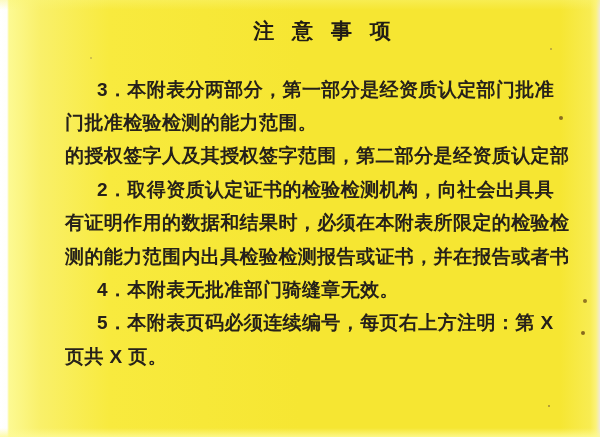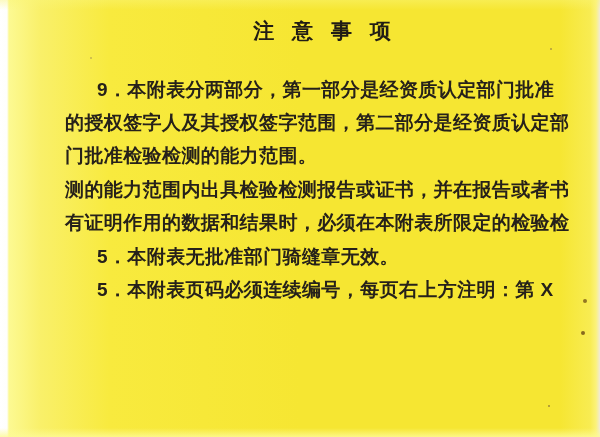--- a/index.html
+++ b/index.html
@@ -74,28 +74,30 @@
 </style>
 </head>
 <body>
 
 <div class="page">
 
   <h1 class="title">注 意 事 项</h1>
 
   <div class="body-text">
 
-    <div class="line indent">9．本附表分两部分，第一部分是经资质认定部门批准</div>
+    <div class="line indent">3．本附表分两部分，第一部分是经资质认定部门批准</div>
+    <div class="line">门批准检验检测的能力范围。</div>
     <div class="line">的授权签字人及其授权签字范围，第二部分是经资质认定部</div>
-    <div class="line">门批准检验检测的能力范围。</div>
 
+    <div class="line indent">2．取得资质认定证书的检验检测机构，向社会出具具</div>
+    <div class="line">有证明作用的数据和结果时，必须在本附表所限定的检验检</div>
     <div class="line">测的能力范围内出具检验检测报告或证书，并在报告或者书</div>
-    <div class="line">有证明作用的数据和结果时，必须在本附表所限定的检验检</div>
 
-    <div class="line indent">5．本附表无批准部门骑缝章无效。</div>
+    <div class="line indent">4．本附表无批准部门骑缝章无效。</div>
 
     <div class="line indent">5．本附表页码必须连续编号，每页右上方注明：第 X</div>
+    <div class="line">页共 X 页。</div>
 
   </div>
 
   <div class="specks"></div>
 
 </div>
 
 </body></html>

